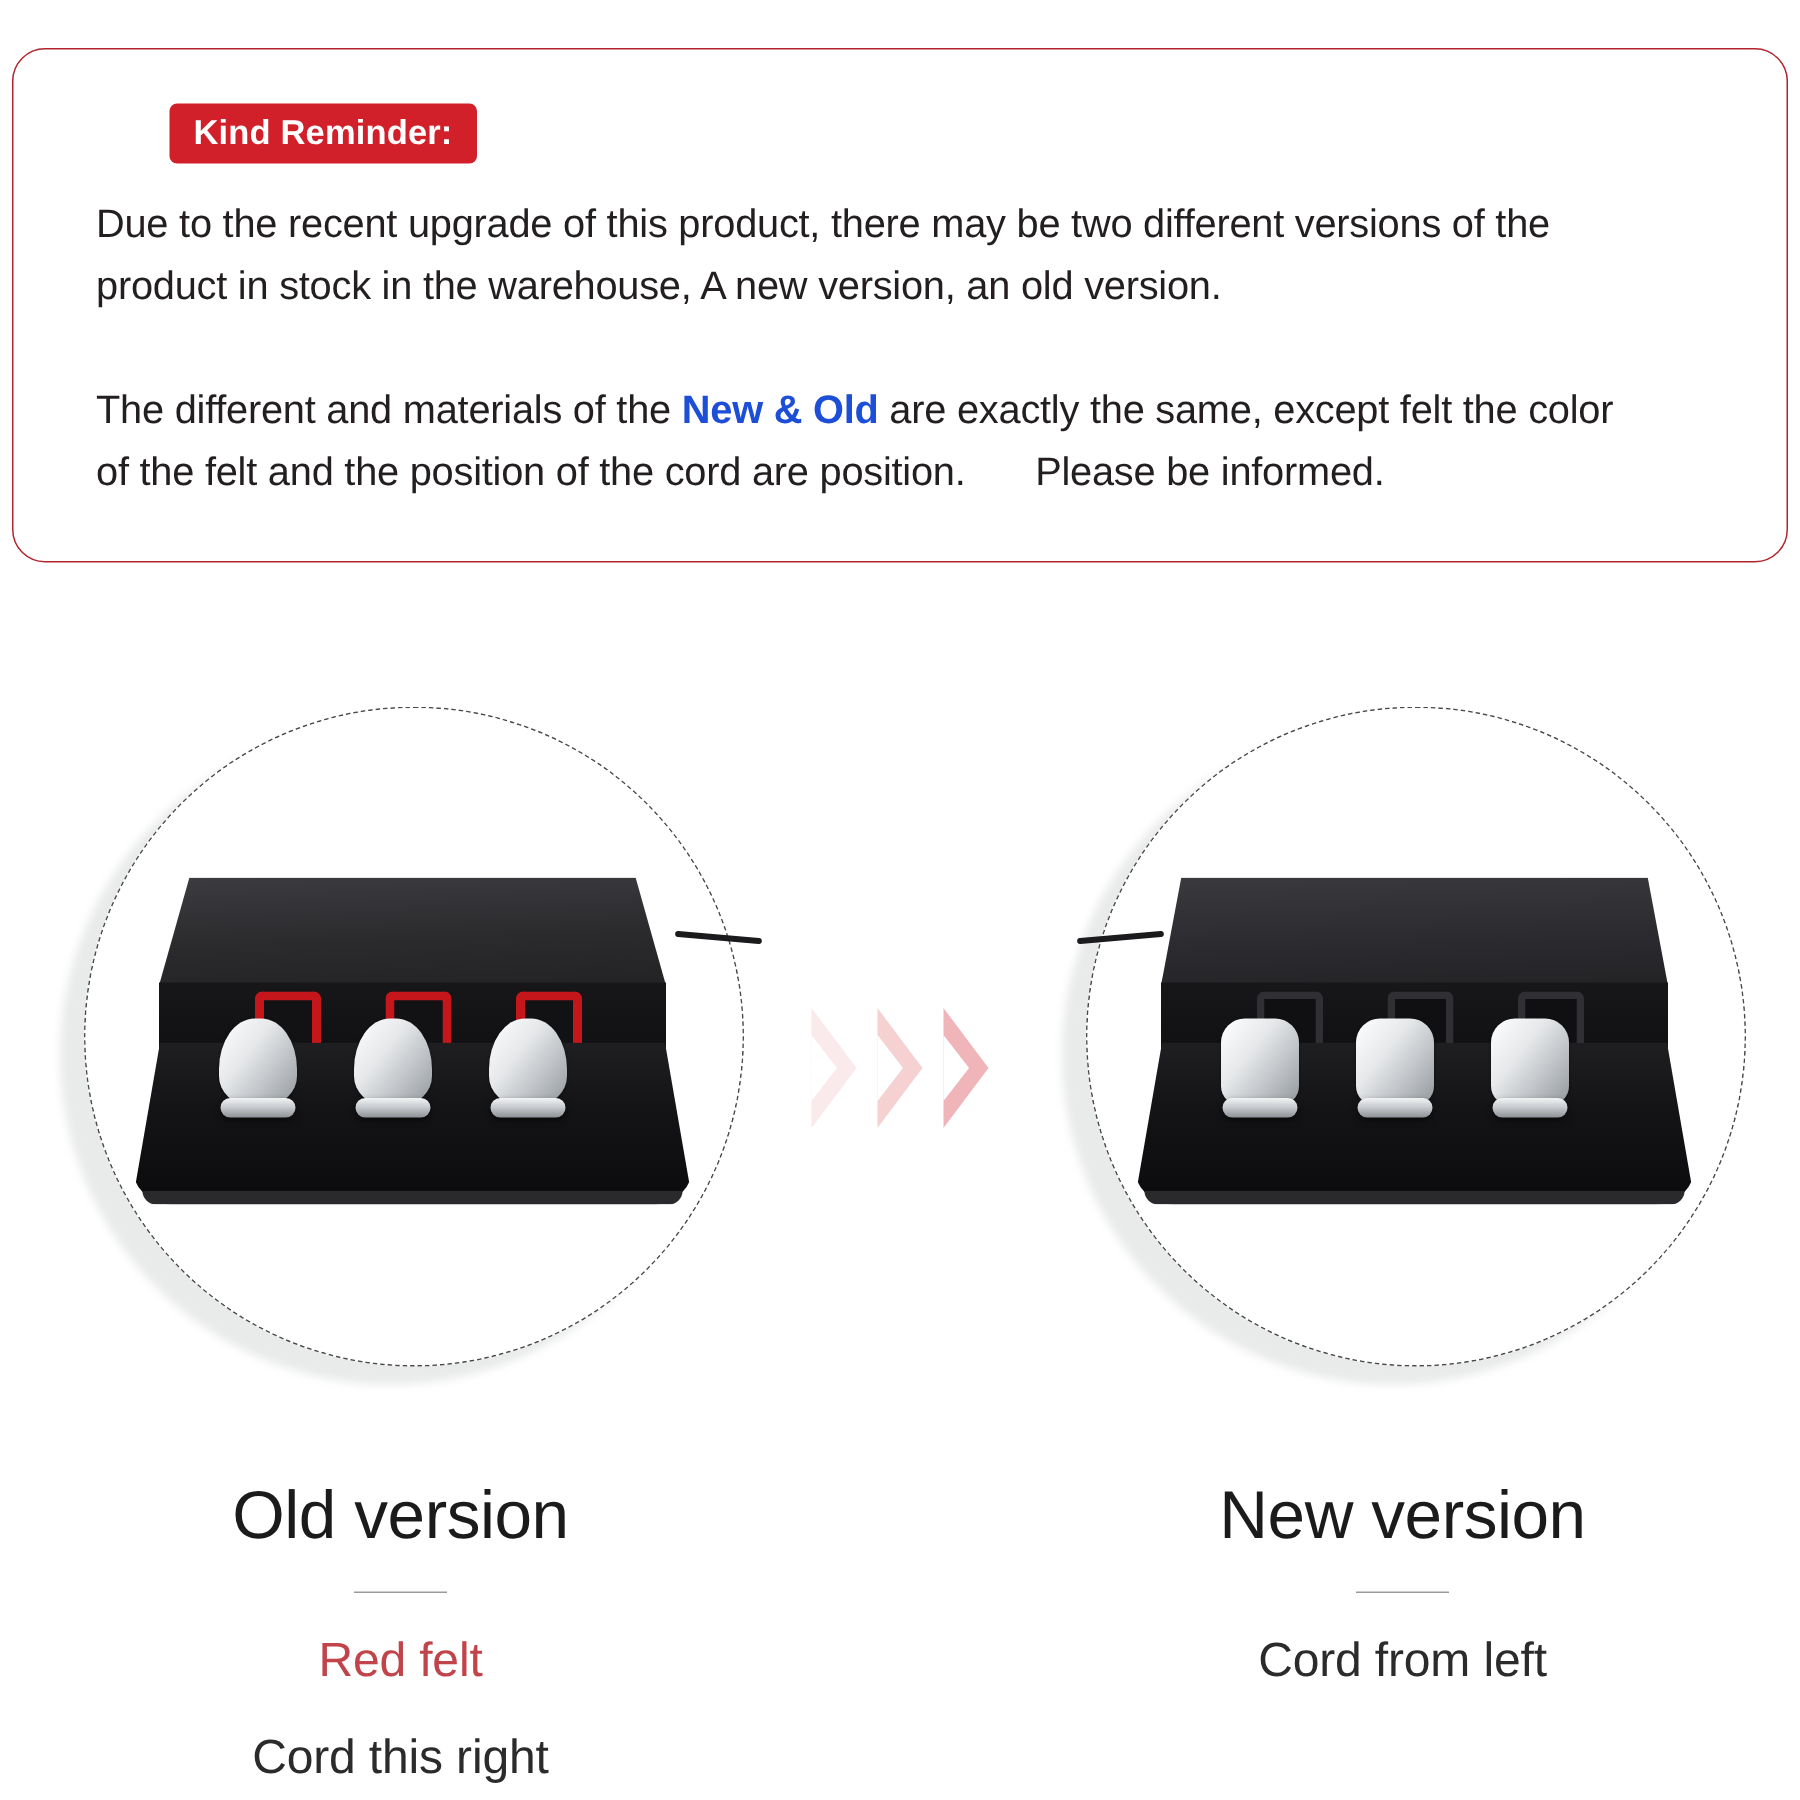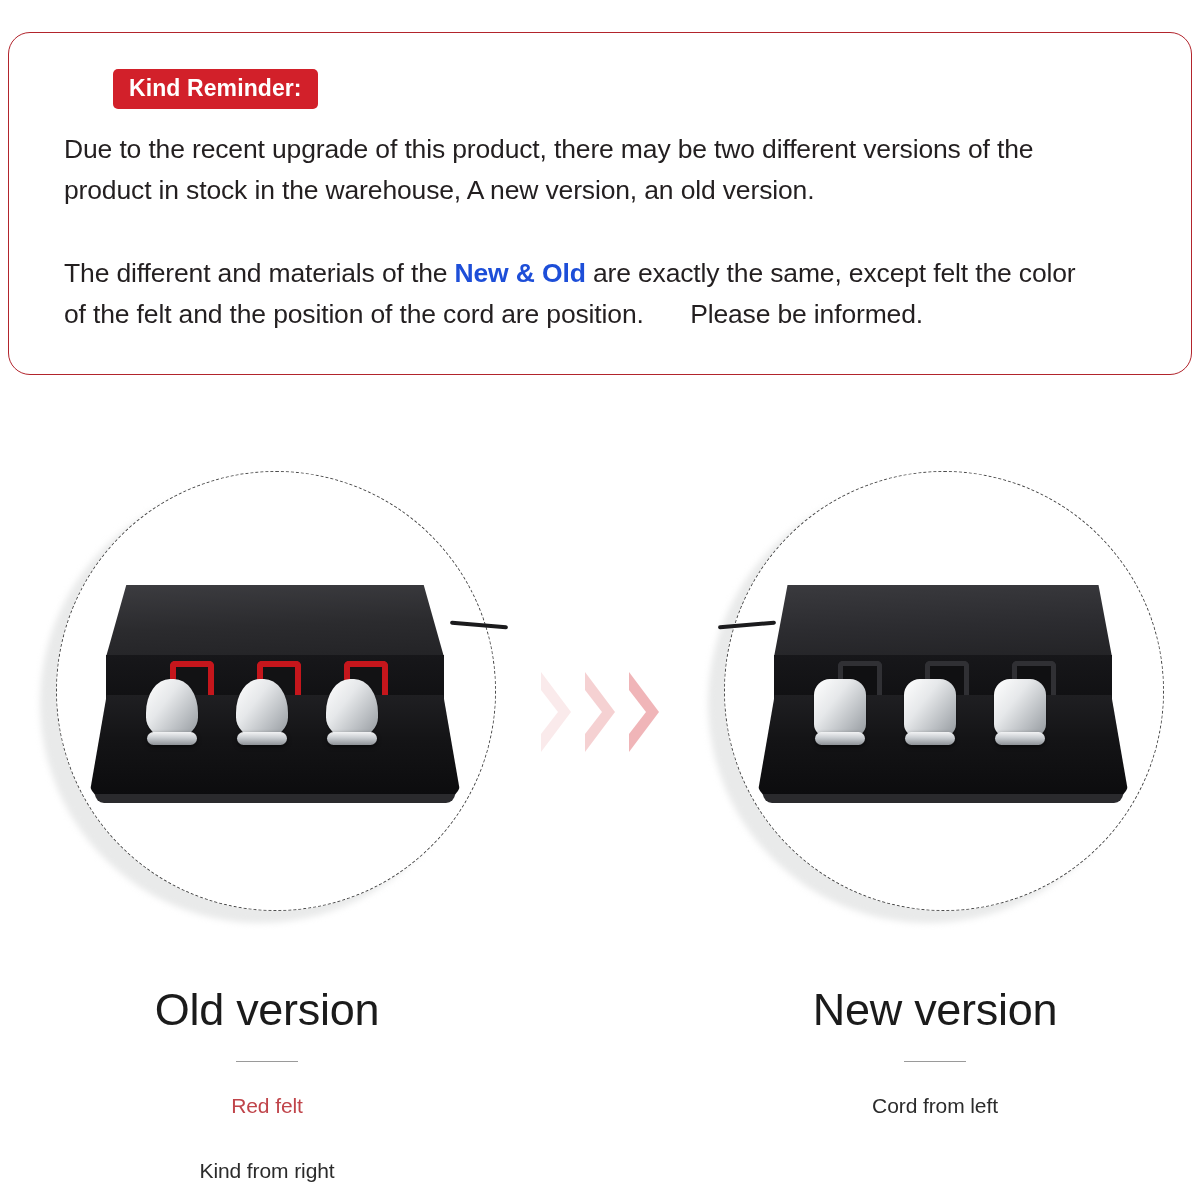--- a/index.html
+++ b/index.html
@@ -279,21 +279,21 @@
     font-weight: normal;
     margin: 0;
   }
   .caption-rule {
     width: 62px;
     height: 1.6px;
     background: #9a9a9a;
     margin: 26px auto 22px auto;
   }
   .caption-sub {
-    font-size: 21px;
+    font-size: 32px;
     line-height: 42px;
     color: #2b2b2b;
     letter-spacing: -0.1px;
     margin-top: 23px;
   }
   .caption-sub.red { color: #c0444a; }
 </style>
 </head>
 <body>
 
@@ -385,20 +385,20 @@
       <div class="pedal-cap"></div>
       <div class="pedal-foot"></div>
     </div>
   </div>
 </div>
 
 <div class="caption caption-old">
   <p class="caption-title">Old version</p>
   <div class="caption-rule"></div>
   <div class="caption-sub red">Red felt</div>
-  <div class="caption-sub">Kind from right</div>
+  <div class="caption-sub">Cord this right</div>
 </div>
 
 <div class="caption caption-new">
   <p class="caption-title">New version</p>
   <div class="caption-rule"></div>
   <div class="caption-sub">Cord from left</div>
 </div>
 
 </body></html>

